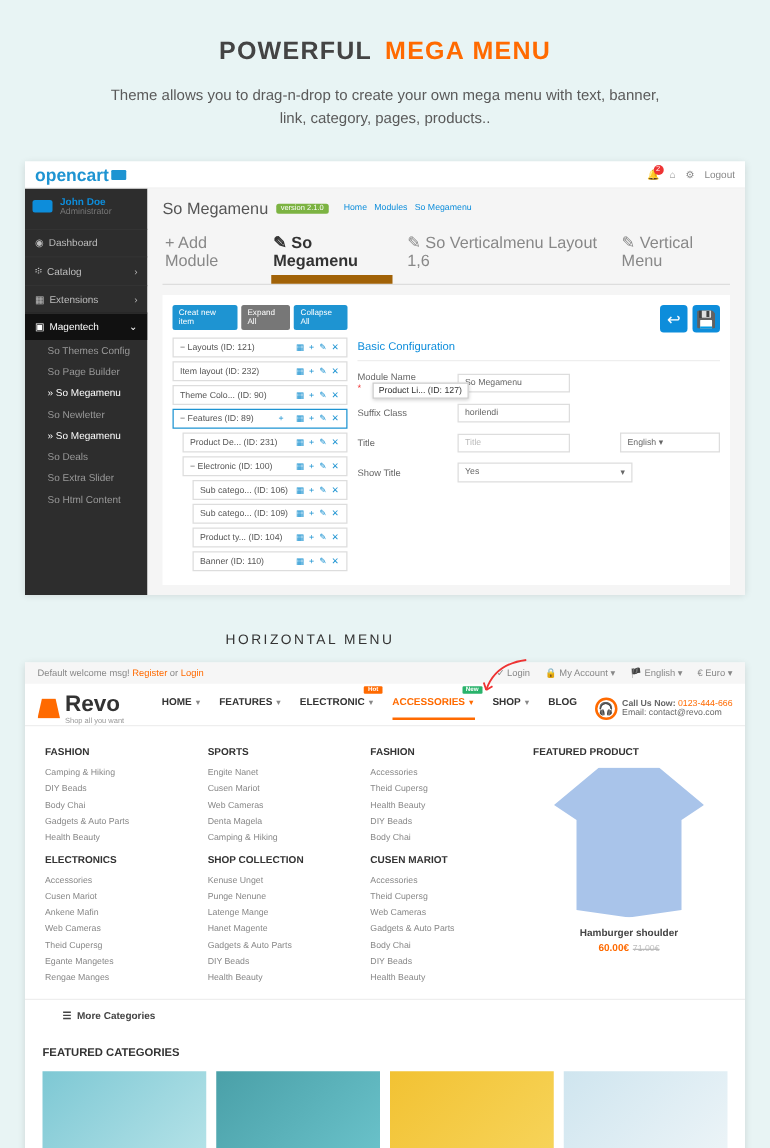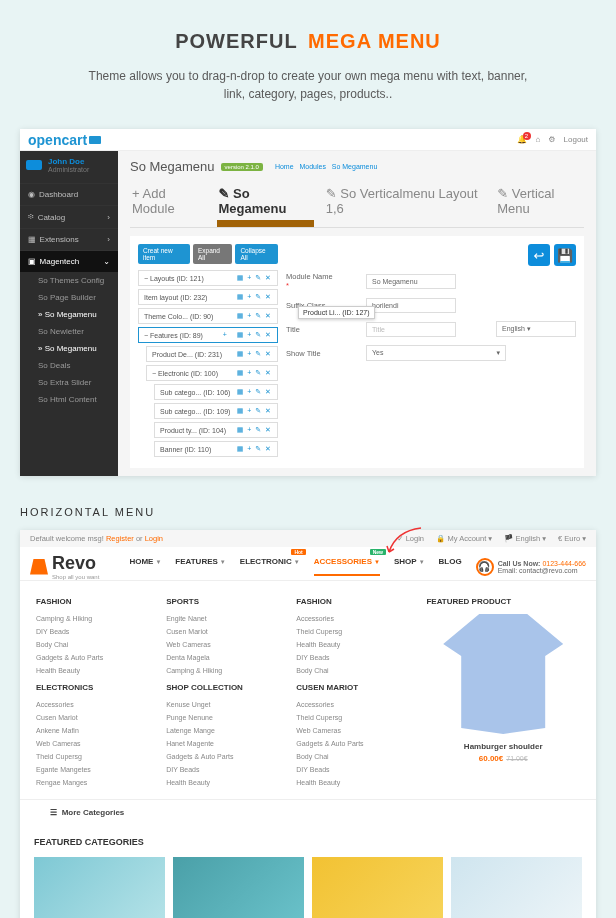--- a/index.html
+++ b/index.html
@@ -46,21 +46,21 @@
     .form { flex:1; }
     .form-actions { display:flex; justify-content:flex-end; gap:4px; margin-bottom:6px; }
     .fab { width:22px; height:22px; background:#0d8ddb; color:#fff; border-radius:3px; display:flex; align-items:center; justify-content:center; font-size:13px; }
     .form h4 { color:#0d8ddb; font-size:9px; font-weight:400; border-bottom:1px solid #eee; padding-bottom:6px; margin-bottom:8px; }
     .frow { display:flex; align-items:center; margin-bottom:8px; }
     .flab { width:80px; font-size:7.5px; color:#666; }
     .flab .req{color:#e33;}
     .finp { border:1px solid #ddd; padding:3px 5px; font-size:7px; color:#666; width:90px; }
     .fsel { border:1px solid #ddd; padding:3px 5px; font-size:7px; color:#666; width:80px; }
     
-    .hz-lbl { text-align:left; font-size:11px; letter-spacing:2px; color:#333; padding-right:120px; margin-bottom:12px; }
+    .hz-lbl { text-align:center; font-size:11px; letter-spacing:2px; color:#333; padding-right:120px; margin-bottom:12px; }
     .arrow { position:relative; height:0; }
     .arrow svg{ position:absolute; right:170px; top:-4px; }
     
     .store .topbar{ background:#f6f6f6; display:flex; align-items:center; padding:4px 10px; font-size:7.5px; color:#888; }
     .topbar .welc .o{color:#ff6a00;}
     .topbar .rt{margin-left:auto; display:flex; gap:12px; align-items:center;}
     .nav { display:flex; align-items:center; padding:6px 10px 0; border-bottom:1px solid #eee; }
     .logo{display:flex; align-items:center; gap:4px;}
     .logo .bag{width:18px; height:16px; background:#ff6a00; clip-path:polygon(20% 0,80% 0,100% 100%,0 100%);} 
     .logo .t1{font-size:18px; font-weight:900;}
@@ -209,20 +209,21 @@
               <span>Banner (ID: 110)</span>
               <span class="tree-icons">▦ + ✎ ✕</span>
             </div>
         </div>
         <div class="tip">Product Li... (ID: 127)</div>
         <div class="form">
           <div class="form-actions">
             <div class="fab">↩</div>
             <div class="fab">💾</div>
           </div>
+          <h4>Basic Configuration</h4>
           <div class="frow">
             <div class="flab"><span>Module Name</span><br><span class="req">*</span></div>
             <div class="finp">So Megamenu</div>
           </div>
           <div class="frow">
             <div class="flab">Suffix Class</div>
             <div class="finp">horilendi</div>
           </div>
           <div class="frow">
             <div class="flab">Title</div>

